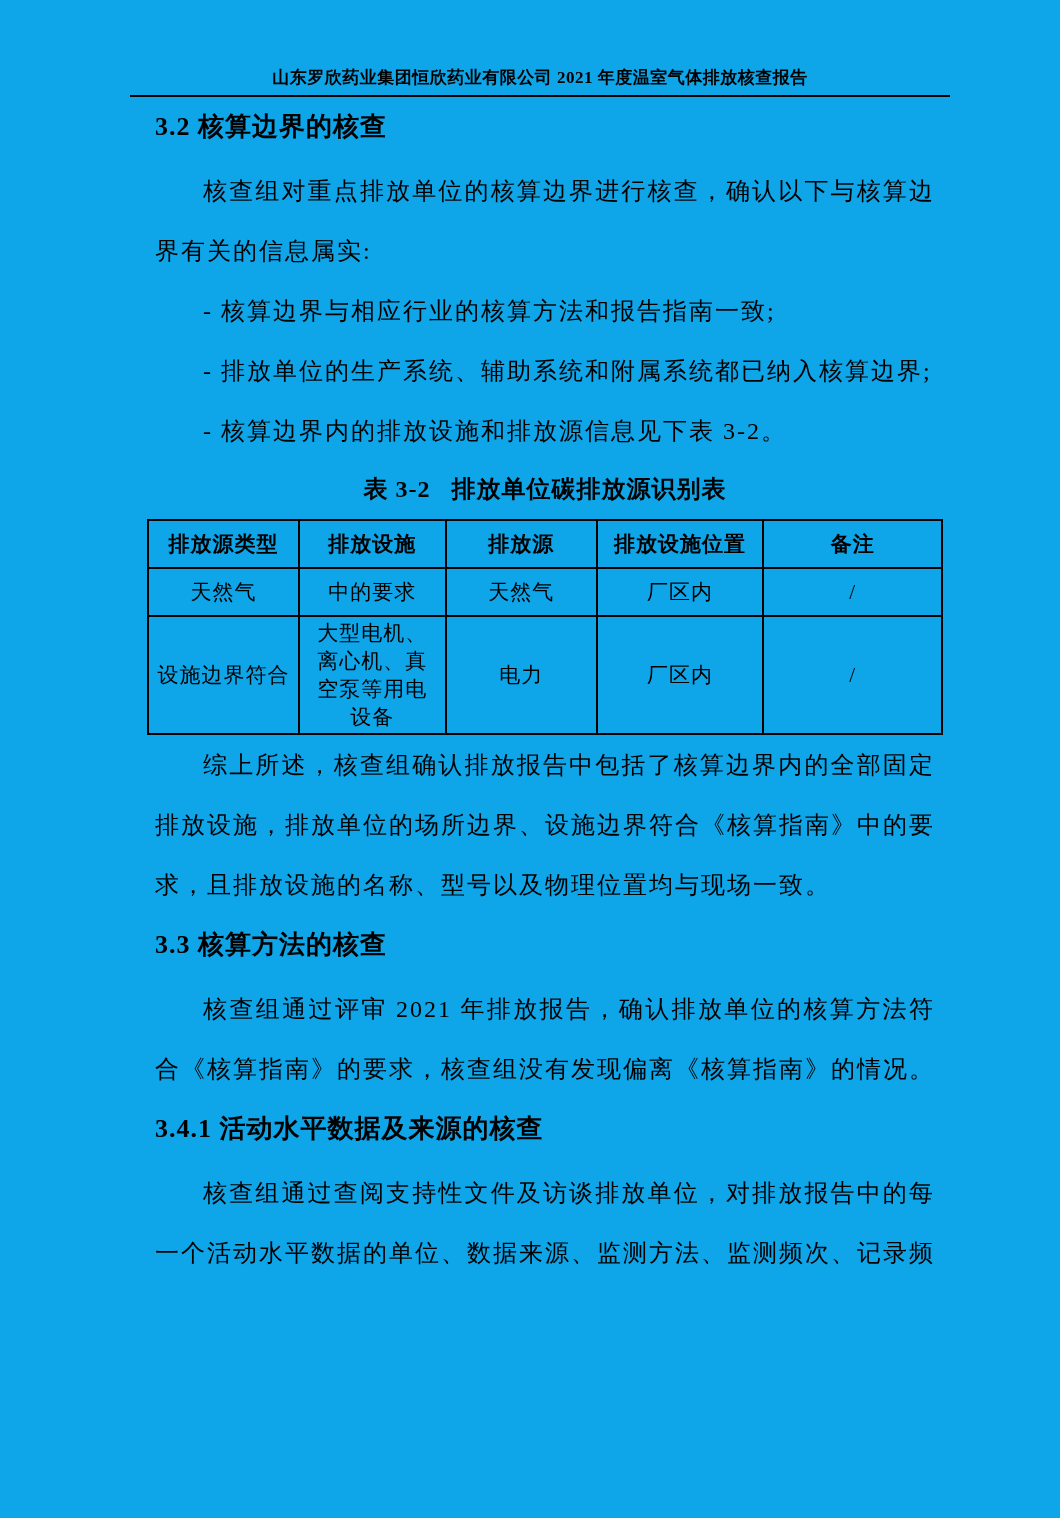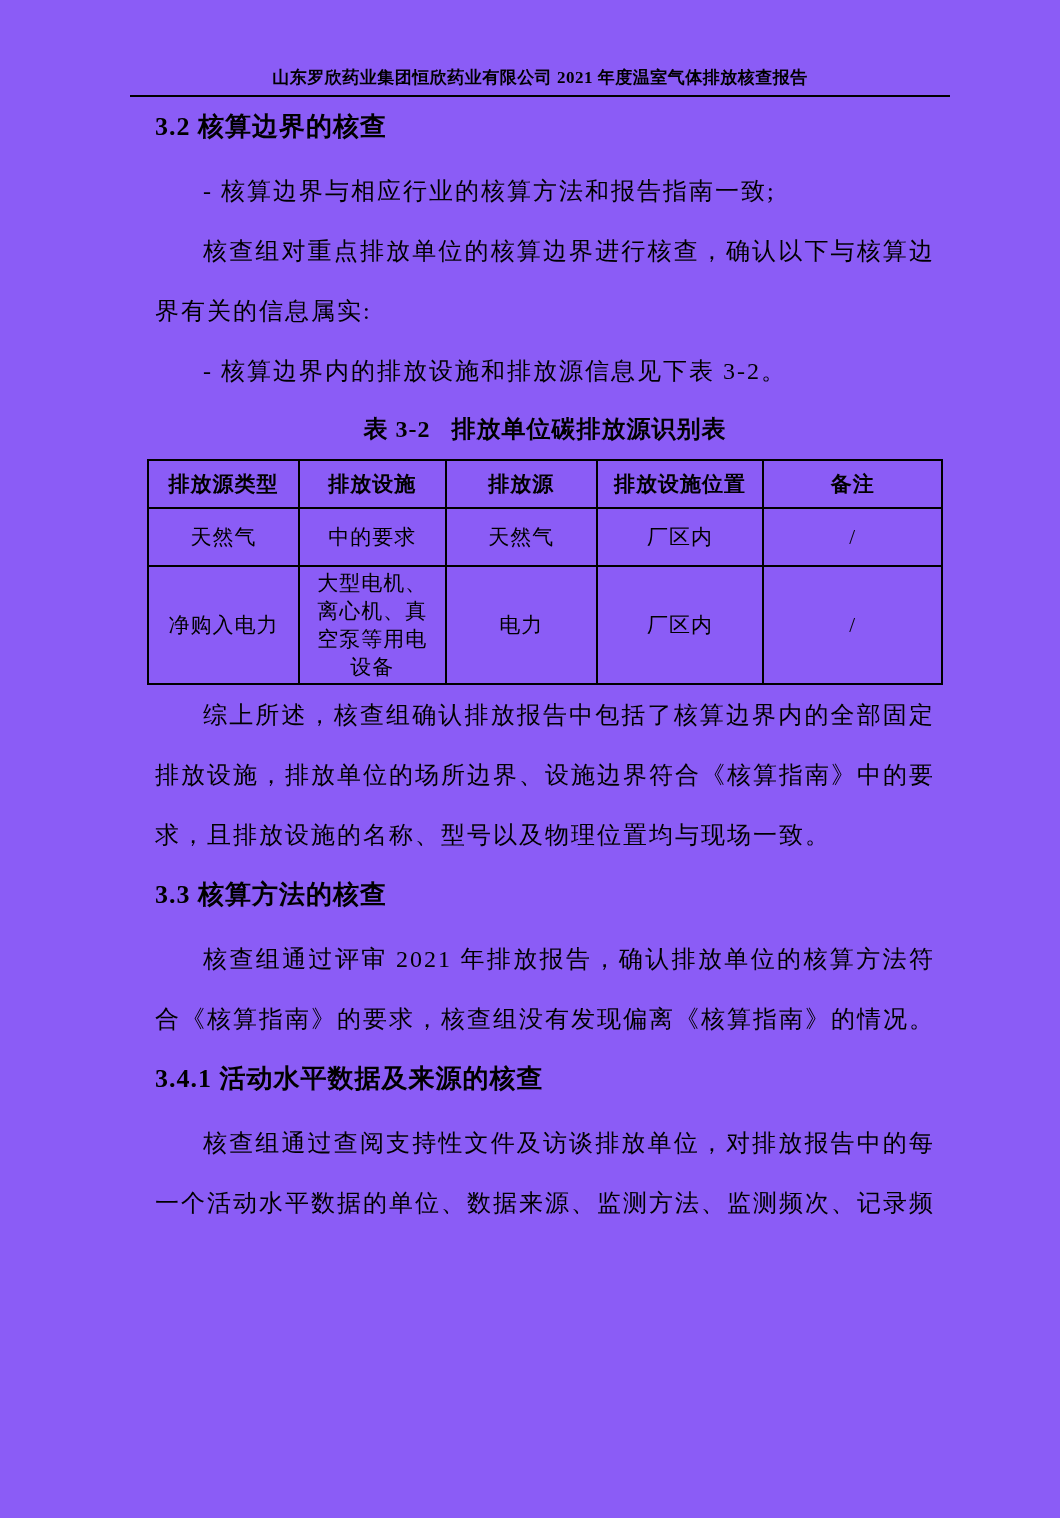--- a/index.html
+++ b/index.html
@@ -5,21 +5,21 @@
   * { margin: 0; padding: 0; box-sizing: border-box; }
   html, body { background: #ffffff; }
   body {
     font-family: "Liberation Serif", "DejaVu Serif", serif;
     color: #000000;
   }
   .page {
     position: relative;
     width: 1060px;
     height: 1518px;
-    background: #8b5cf6;
+    background: #0ea5e9;
     overflow: hidden;
   }
   
   .page-header {
     margin: 66px 110px 0 130px;
     text-align: center;
     font-size: 17px;
     font-weight: bold;
     line-height: 24px;
     letter-spacing: 0.5px;
@@ -66,21 +66,21 @@
   table.src-table td {
     border: 2px solid #000000;
     text-align: center;
     vertical-align: middle;
     font-size: 21px;
     line-height: 28px;
     letter-spacing: 1px;
     padding: 2px 8px;
   }
   table.src-table th { font-weight: bold; height: 48px; }
-  tr.row-1 td { height: 58px; }
+  tr.row-1 td { height: 48px; }
   tr.row-2 td { height: 86px; }
   
   .page-number {
     position: absolute;
     top: 1530px;
     left: 0;
     right: 0;
     text-align: center;
     font-size: 16px;
     font-family: "Liberation Sans", "DejaVu Sans", sans-serif;
@@ -92,23 +92,24 @@
 <div class="page">
 
   <div class="page-header">
     <span>山东罗欣药业集团恒欣药业有限公司 2021 年度温室气体排放核查报告</span>
   </div>
 
   <div class="doc">
 
     <div class="heading">3.2 核算边界的核查</div>
 
+    <p class="para">核查组对重点排放单位的核算边界进行核查，确认以下与核算边界有关的信息属实:</p>
+
     <p class="para bullet">- 核算边界与相应行业的核算方法和报告指南一致;</p>
-
-    <p class="para">核查组对重点排放单位的核算边界进行核查，确认以下与核算边界有关的信息属实:</p>
+    <p class="para bullet">- 排放单位的生产系统、辅助系统和附属系统都已纳入核算边界;</p>
     <p class="para bullet">- 核算边界内的排放设施和排放源信息见下表 3-2。</p>
 
     <div class="table-title">表 3-2   排放单位碳排放源识别表</div>
 
     <table class="src-table">
       <colgroup>
         <col style="width:19%">
         <col style="width:18.5%">
         <col style="width:19%">
         <col style="width:21%">
@@ -125,21 +126,21 @@
       </thead>
       <tbody>
         <tr class="row-1">
           <td>天然气</td>
           <td>中的要求</td>
           <td>天然气</td>
           <td>厂区内</td>
           <td>/</td>
         </tr>
         <tr class="row-2">
-          <td>净购入电力</td>
+          <td>设施边界符合</td>
           <td>大型电机、离心机、真空泵等用电设备</td>
           <td>电力</td>
           <td>厂区内</td>
           <td>/</td>
         </tr>
       </tbody>
     </table>
 
     <p class="para">综上所述，核查组确认排放报告中包括了核算边界内的全部固定排放设施，排放单位的场所边界、设施边界符合《核算指南》中的要求，且排放设施的名称、型号以及物理位置均与现场一致。</p>
 

